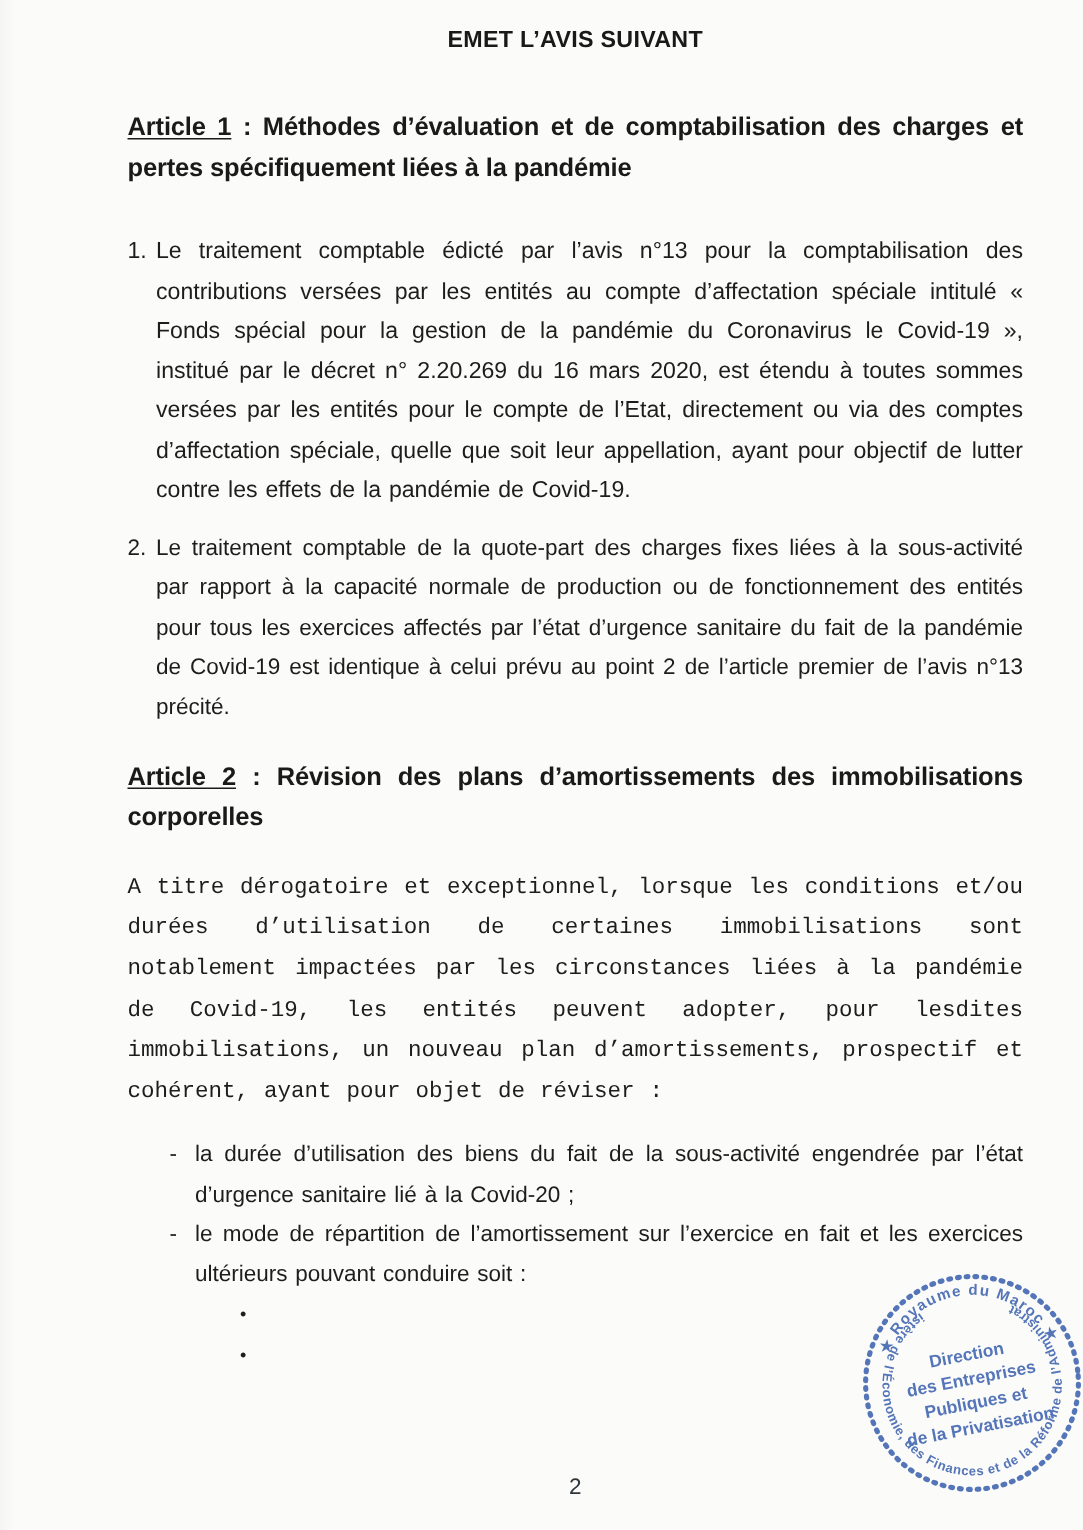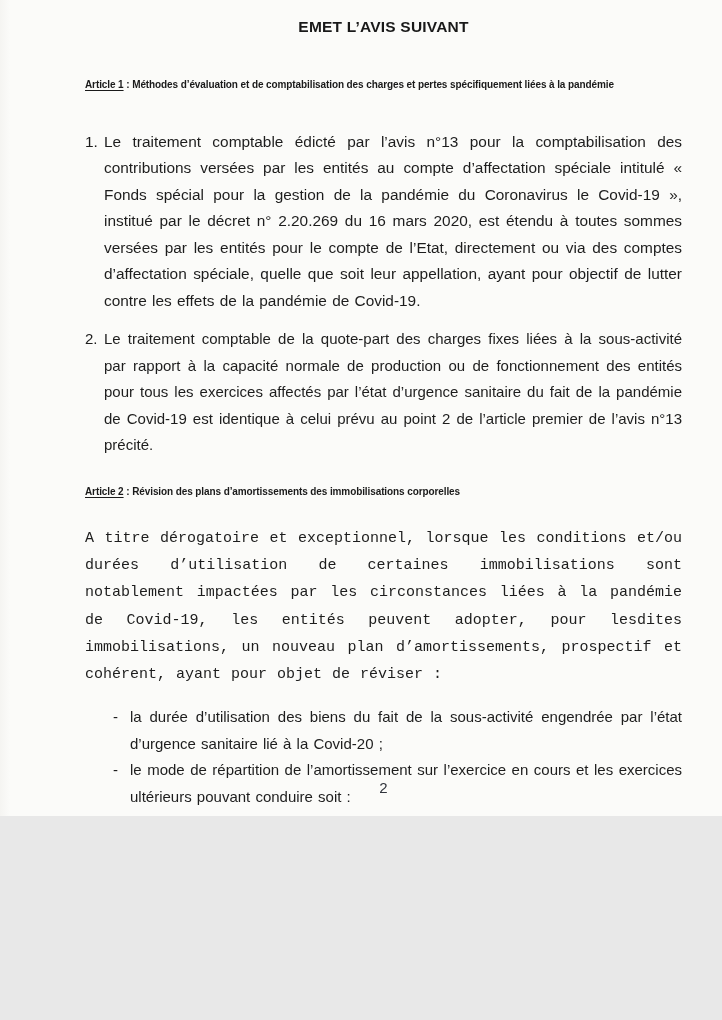--- a/index.html
+++ b/index.html
@@ -1,20 +1,20 @@
 <!DOCTYPE html>
 <html lang="fr" style="--stamp-blue: #3e63b0; --text-black: #1d1d1d; --paper: #fbfbf9;"><head>
 <meta charset="utf-8">
 <style>
   * { margin: 0; padding: 0; box-sizing: border-box; }
   html, body { background: #e8e8e8; }
   .page {
     position: relative;
     width: 722px;
-    height: 816px;
+    height: 1020px;
     margin: 0 auto;
     background: #fbfbf9;
     background-image: linear-gradient(90deg, rgba(190,185,178,0.10) 0, rgba(190,185,178,0.0) 10px);
     font-family: "Liberation Sans", sans-serif;
     color: #1d1d1d;
     overflow: hidden;
   }
   .content {
     position: absolute;
     left: 85px;
@@ -23,21 +23,21 @@
   }
   .doc-title {
     margin-top: 18px;
     text-align: center;
     font-size: 15.5px;
     font-weight: bold;
     letter-spacing: 0.2px;
     color: #191919;
   }
   .article-heading {
-    font-size: 10px;
+    font-size: 17px;
     font-weight: bold;
     line-height: 26.5px;
     text-align: justify;
     letter-spacing: -0.1px;
     color: #1a1a1a;
   }
   .article-heading.a1 { margin-top: 36px; }
   .article-heading.a2 { margin-top: 20px; }
   .article-label { text-decoration: underline; text-underline-offset: 2px; }
   .body-text { font-size: 15px; line-height: 26.5px; word-spacing: 1px; }
@@ -100,21 +100,21 @@
 
     <div class="intro-para body-text">A titre dérogatoire et exceptionnel, lorsque les conditions et/ou durées d’utilisation de certaines immobilisations sont notablement impactées par les circonstances liées à la pandémie de Covid-19, les entités peuvent adopter, pour lesdites immobilisations, un nouveau plan d’amortissements, prospectif et cohérent, ayant pour objet de réviser :</div>
 
     <div class="dash-list">
       <div class="dash-item body-text">
         <span class="dash-marker">-</span>
         <div class="item-text">la durée d’utilisation des biens du fait de la sous-activité engendrée par l’état d’urgence sanitaire lié à la Covid-20 ;</div>
       </div>
       <div class="dash-item body-text">
         <span class="dash-marker">-</span>
-        <div class="item-text">le mode de répartition de l’amortissement sur l’exercice en cours et les exercices ultérieurs pouvant conduire soit :</div>
+        <div class="item-text">le mode de répartition de l’amortissement sur l’exercice en fait et les exercices ultérieurs pouvant conduire soit :</div>
       </div>
       <div class="bullet-item body-text">
         <span class="bullet-marker">•</span>
       </div>
       <div class="bullet-item body-text">
         <span class="bullet-marker">•</span>
       </div>
     </div>
 
   </div>

